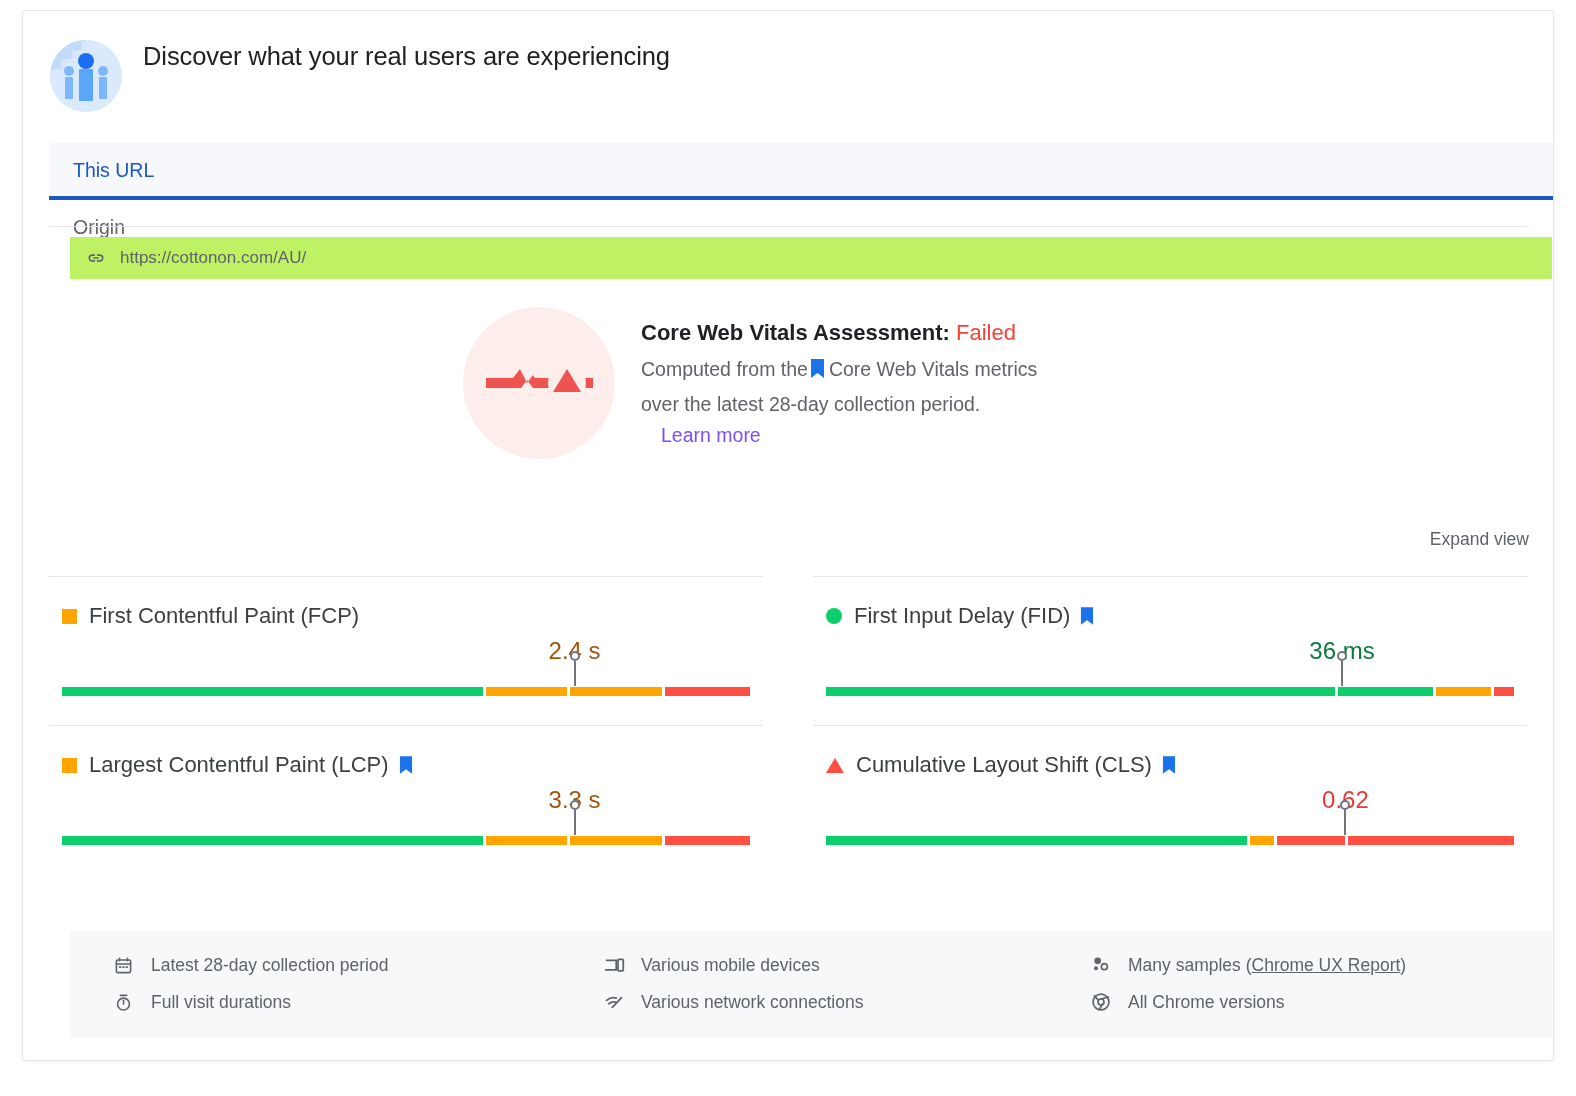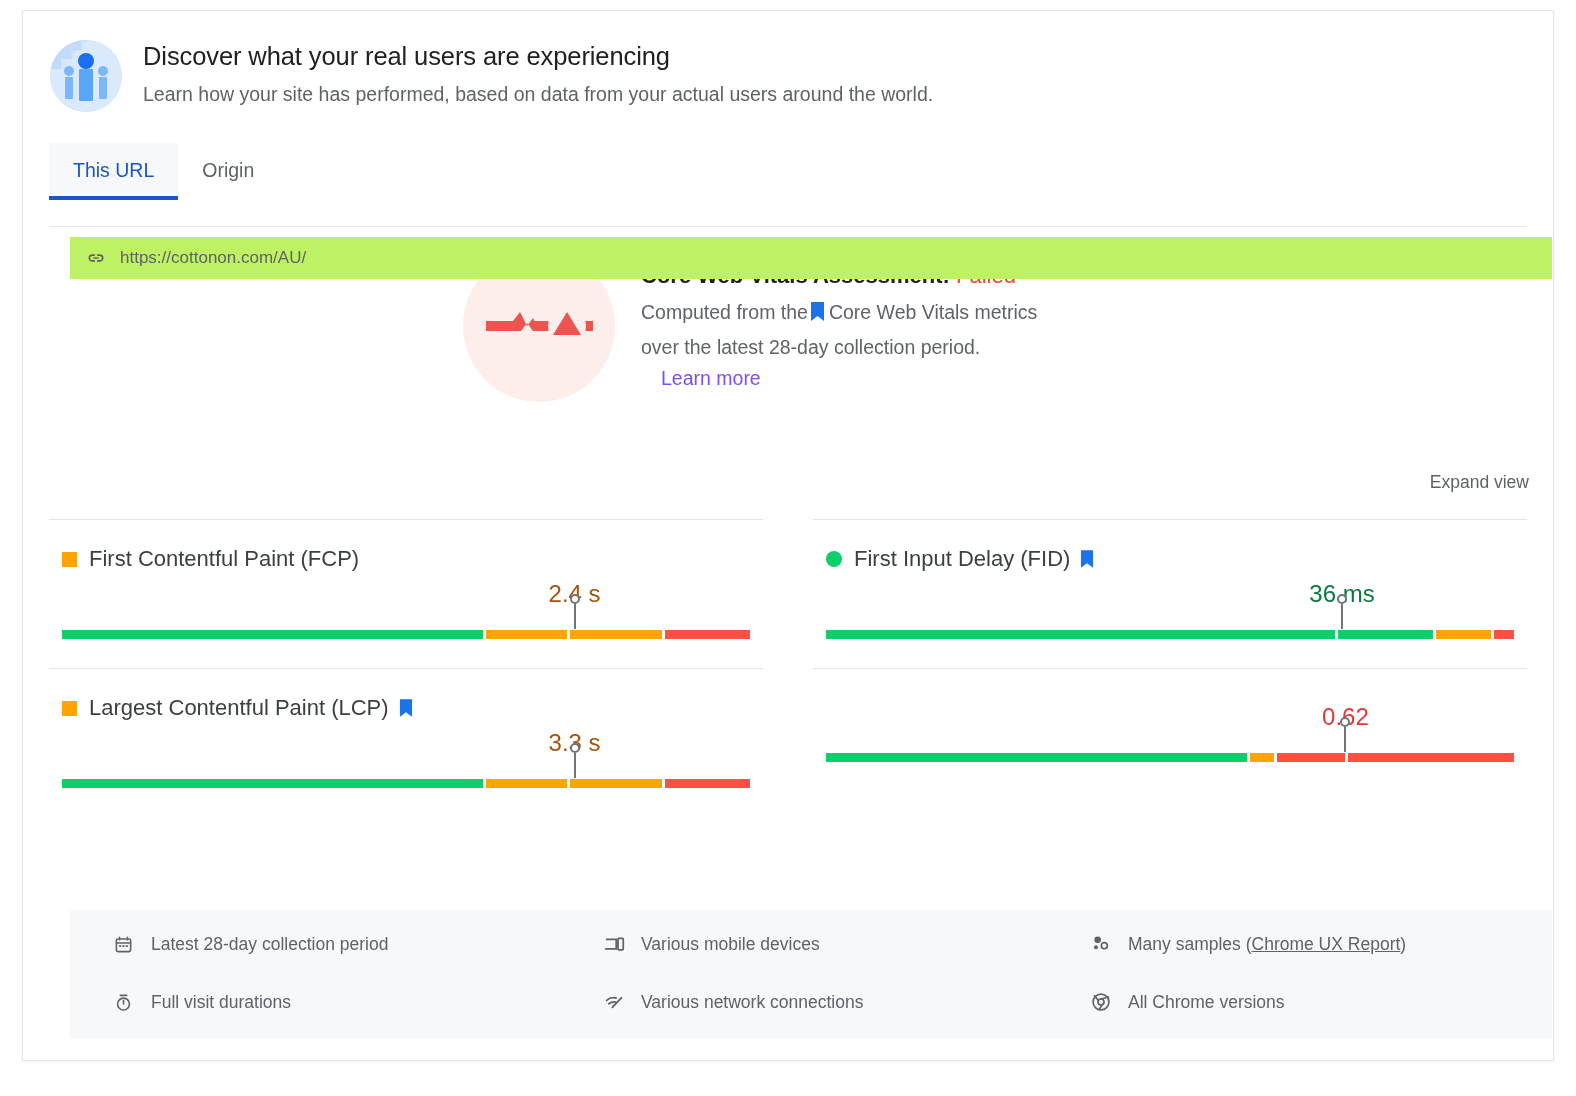--- a/index.html
+++ b/index.html
@@ -54,20 +54,21 @@
     color: #5f6368;
     margin-top: 12px;
     line-height: 1.2;
   }
 
   
   .tabs {
     display: flex;
     margin: 30px 0 0 26px;
     position: relative;
+    flex-direction: column;
   }
   .tab {
     font-size: 19.5px;
     padding: 16px 24px 18px 24px;
     color: #5f6368;
     cursor: pointer;
     position: relative;
   }
   .tab.active {
     color: #1a56c4;
@@ -230,21 +231,21 @@
   
   .footer {
     position: absolute;
     left: 47px;
     bottom: 22px;
     width: 1482px;
     background: #f6f8fa;
     padding: 18px 0 20px 0;
     display: grid;
     grid-template-columns: 490px 487px auto;
-    row-gap: 26px;
+    row-gap: 5px;
     padding-left: 44px;
   }
   .fitem {
     display: flex;
     align-items: center;
     font-size: 17.5px;
     color: #5f6368;
     height: 32px;
   }
   .fitem .f-ico {
@@ -275,21 +276,20 @@
         <rect x="16" y="38" width="8" height="22" rx="1" fill="#7cb6fb"></rect>
         <circle cx="20" cy="32" r="5" fill="#7cb6fb"></circle>
         <rect x="50" y="38" width="8" height="22" rx="1" fill="#7cb6fb"></rect>
         <circle cx="54" cy="32" r="5" fill="#7cb6fb"></circle>
         <rect x="30" y="30" width="14" height="32" rx="1" fill="#5aa6f9"></rect>
         <circle cx="37" cy="22" r="8" fill="#1b6ef3"></circle>
       </svg>
     </div>
     <div class="hdr-txt">
       <div class="hdr-title">Discover what your real users are experiencing</div>
-      <div class="hdr-sub">Learn how your site has performed, based on data from your actual users around the world.</div>
     </div>
   </div>
 
   <div class="tabs">
     <div class="tab active">This URL</div>
     <div class="tab">Origin</div>
   </div>
   <div class="tabs-rule"></div>
 
   <div class="urlbar">
@@ -404,20 +404,31 @@
             <div class="seg" style="width: 62%; background: rgb(12, 206, 107); margin-right: 3px;"></div>
             <div class="seg" style="width: 12%; background: rgb(255, 164, 0); margin-right: 3px;"></div>
             <div class="seg" style="width: 13.5%; background: rgb(255, 164, 0); margin-right: 3px;"></div>
             <div class="seg" style="width: 12.5%; background: rgb(255, 78, 66);"></div>
           </div>
         <div class="pin" id="pin2" style="left: calc(74.5% - 6.37px);"></div>
       </div>
     </div>
 
     <div class="metric r2">
+      <div class="metric-head">
+        <span class="m-ico">
+            <span class="tri"></span>
+          </span>
+        <span>Cumulative Layout Shift (CLS)</span>
+        <span class="m-flag">
+            <svg width="14" height="18" viewBox="0 0 15 19">
+              <path d="M1 0h13v19l-6.5-5L1 19z" fill="#1a73e8"></path>
+            </svg>
+          </span>
+      </div>
       <div class="metric-val" style="text-align: left; padding-left: calc(75.5% - 6.63px);">
         <span id="v3" style="color: rgb(229, 57, 53); transform: translateX(-50%); display: inline-block;">0.62</span>
       </div>
       <div class="bar-wrap">
         <div class="bar" id="bar3">
             <div class="seg" style="width: 62%; background: rgb(12, 206, 107); margin-right: 3px;"></div>
             <div class="seg" style="width: 3.5%; background: rgb(255, 164, 0); margin-right: 3px;"></div>
             <div class="seg" style="width: 10%; background: rgb(255, 78, 66); margin-right: 3px;"></div>
             <div class="seg" style="width: 24.5%; background: rgb(255, 78, 66);"></div>
           </div>

